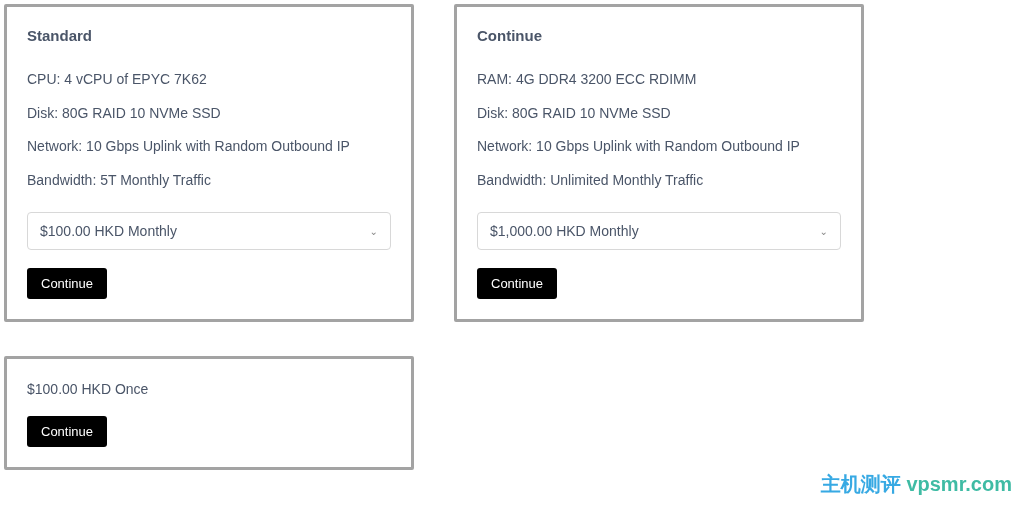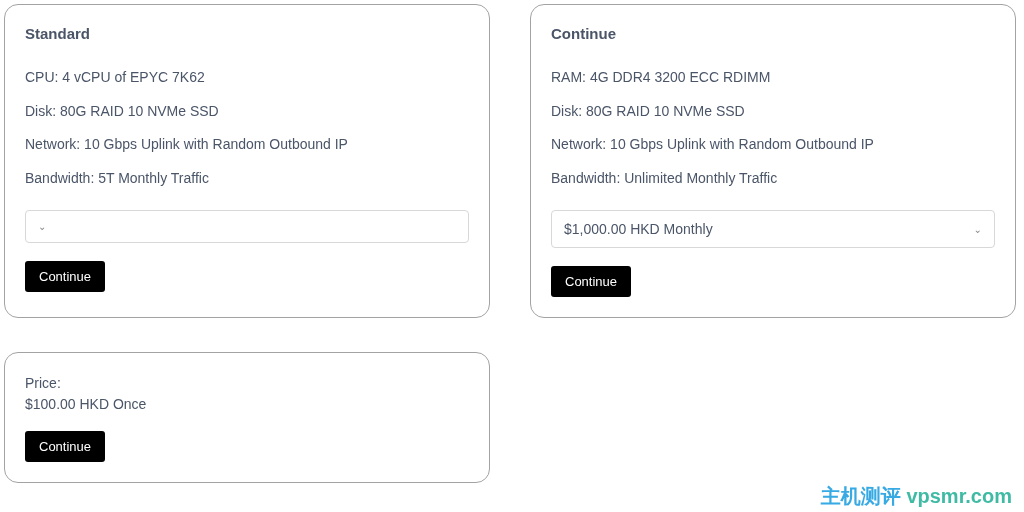--- a/index.html
+++ b/index.html
@@ -12,24 +12,24 @@
       color: #333;
       font-size: 14px;
     }
     .container {
       display: flex;
       flex-wrap: wrap;
       gap: 40px;
       padding: 4px;
     }
     .card {
-      border: 1px solid #a3a3a3;
-      border-radius: 14px;
+      border: 3px solid #a3a3a3;
+      border-radius: 2px;
       padding: 20px;
-      width: 486px;
+      width: 410px;
       background: #fff;
     }
     .card-title {
       font-weight: 600;
       font-size: 15px;
       color: #4a5568;
       margin-bottom: 26px;
     }
     .spec-line {
       font-size: 14px;
@@ -69,21 +69,21 @@
     }
     .price-block {
       font-size: 14px;
       color: #4a5568;
       margin-bottom: 16px;
       line-height: 1.5;
     }
     .watermark {
       position: fixed;
       right: 12px;
-      bottom: 2px;
+      bottom: 14px;
       font-size: 20px;
       font-weight: 700;
       color: #22a0e0;
       opacity: 0.9;
       pointer-events: none;
     }
     .watermark span.teal { color: #2bb49b; }
   </style>
 </head>
 <body>
@@ -91,20 +91,21 @@
 <div class="container">
 
   <div class="card">
     <div class="card-title">Standard</div>
     <div class="spec-line">CPU: 4 vCPU of EPYC 7K62</div>
     <div class="spec-line">Disk: 80G RAID 10 NVMe SSD</div>
     <div class="spec-line">Network: 10 Gbps Uplink with Random Outbound IP</div>
     <div class="spec-line">Bandwidth: 5T Monthly Traffic</div>
     <div class="select-wrapper">
       <div class="select">
+        <span>$100.00 HKD Monthly</span>
         <span class="chevron">⌄</span>
       </div>
     </div>
     <button class="btn">Continue</button>
   </div>
 
   <div class="card">
     <div class="card-title">Continue</div>
     <div class="spec-line">RAM: 4G DDR4 3200 ECC RDIMM</div>
     <div class="spec-line">Disk: 80G RAID 10 NVMe SSD</div>
@@ -114,21 +115,20 @@
       <div class="select">
         <span>$1,000.00 HKD Monthly</span>
         <span class="chevron">⌄</span>
       </div>
     </div>
     <button class="btn">Continue</button>
   </div>
 
   <div class="card" style="margin-top:-6px;">
     <div class="price-block">
-      <div>Price:</div>
       <div>$100.00 HKD Once</div>
     </div>
     <button class="btn">Continue</button>
   </div>
 
 </div>
 
 <div class="watermark">
   <span>主机测评</span>
   <span class="teal">vpsmr.com</span>

